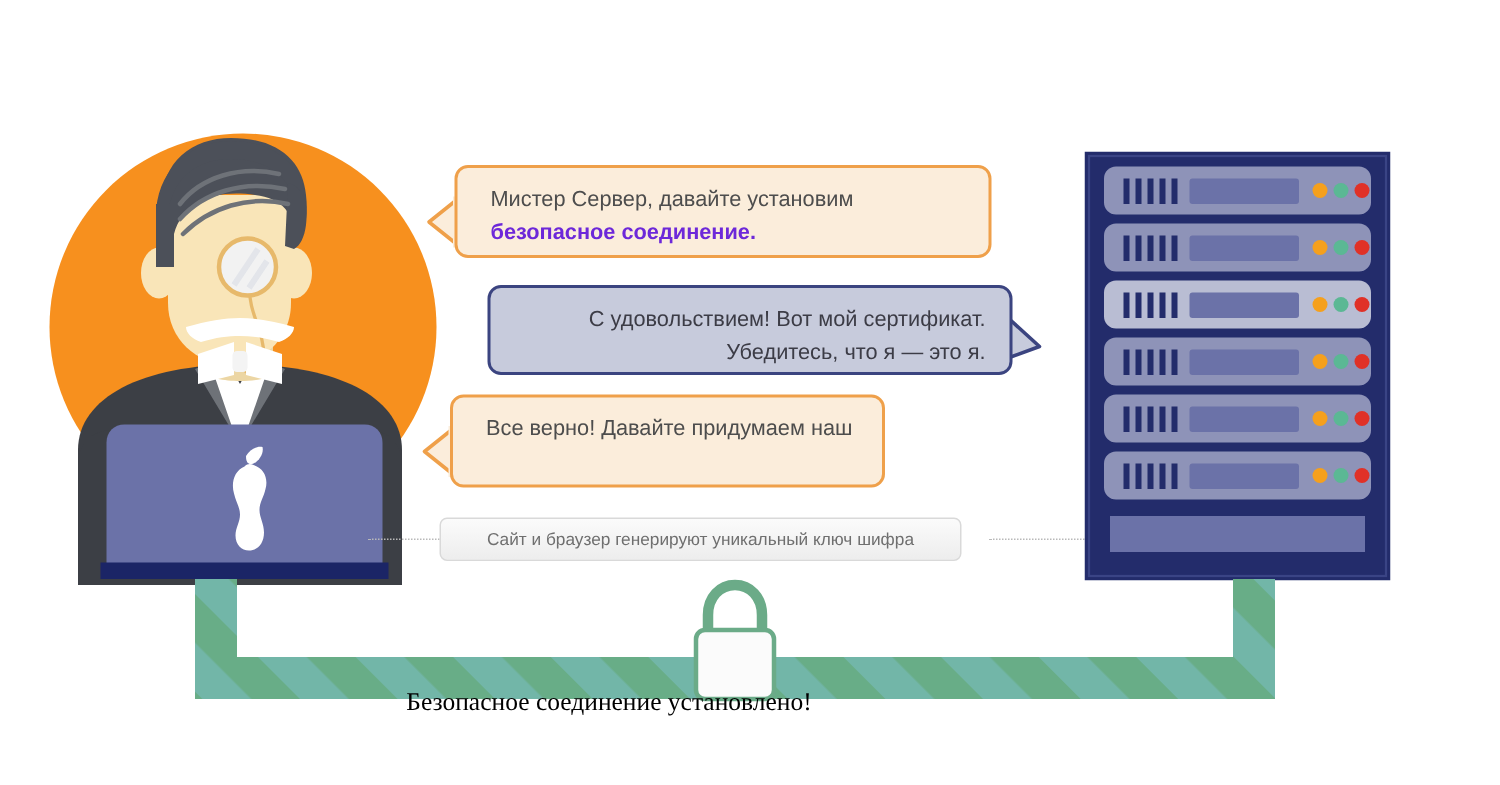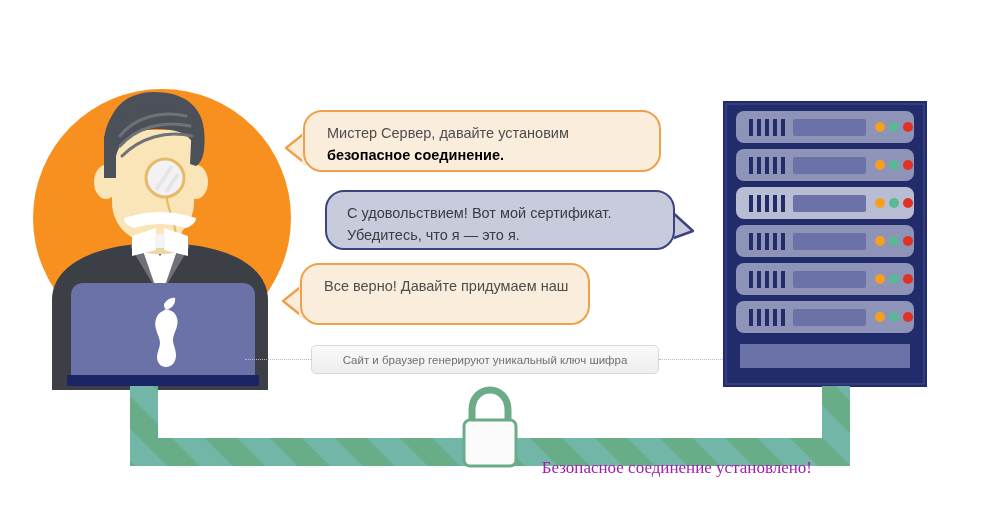--- a/index.html
+++ b/index.html
@@ -21,44 +21,45 @@
   .orange-circle{
     position:absolute;left:33px;top:89px;width:258px;height:258px;
     border-radius:50%;background:#f7901e;
   }
   .char-svg{position:absolute;left:0;top:60px;}
 
   
   .bubble{
     position:absolute;
     box-sizing:border-box;
-    border-radius:19px;
+    border-radius:9px;
     border:2px solid #efa04a;
     background:#fbeddb;
     color:#4d4d4d;
     font-size:14.5px;
     line-height:1.5;
     padding:11px 16px 12px 22px;
   }
   .bubble.blue{
     border-color:#3b4480;
     background:#c7cbdc;
     color:#3c3c46;
-  }
-  .bubble .b{font-weight:bold;color:#000000;}
+    text-align:right;
+  }
+  .bubble .b{font-weight:bold;color:#6d28d9;}
   
   .tail{position:absolute;}
 
   #bubble1{left:303px;top:110px;width:358px;height:62px;}
   #bubble2{left:325px;top:190px;width:350px;height:60px;padding-left:20px;}
   #bubble3{left:300px;top:263px;width:290px;height:62px;}
 
   
   #genbox{
-    position:absolute;left:311px;top:345px;width:348px;height:29px;
+    position:absolute;left:293px;top:345px;width:348px;height:29px;
     box-sizing:border-box;
     border:1px solid #d9d9d9;
     border-radius:5px;
     background:linear-gradient(#fbfbfb,#ededed);
     color:#6f6f6f;
     font-size:11.5px;
     display:flex;align-items:center;justify-content:center;
     text-align:center;
   }
   .dots{
@@ -70,24 +71,24 @@
 
   
   #rack{position:absolute;left:723px;top:101px;}
 
   
   #bracket{position:absolute;left:120px;top:386px;}
 
   
   #caption{
     position:absolute;left:0;top:458px;width:812px;
-    text-align:right;
+    text-align:center;
     font-family:"Liberation Serif", serif;
     font-size:17px;
-    color:#a21caf;
+    color:#000000;
   }
 </style>
 </head>
 <body>
 
 <div id="stage">
 
   <div class="char-wrap">
     <div class="orange-circle"></div>
 

